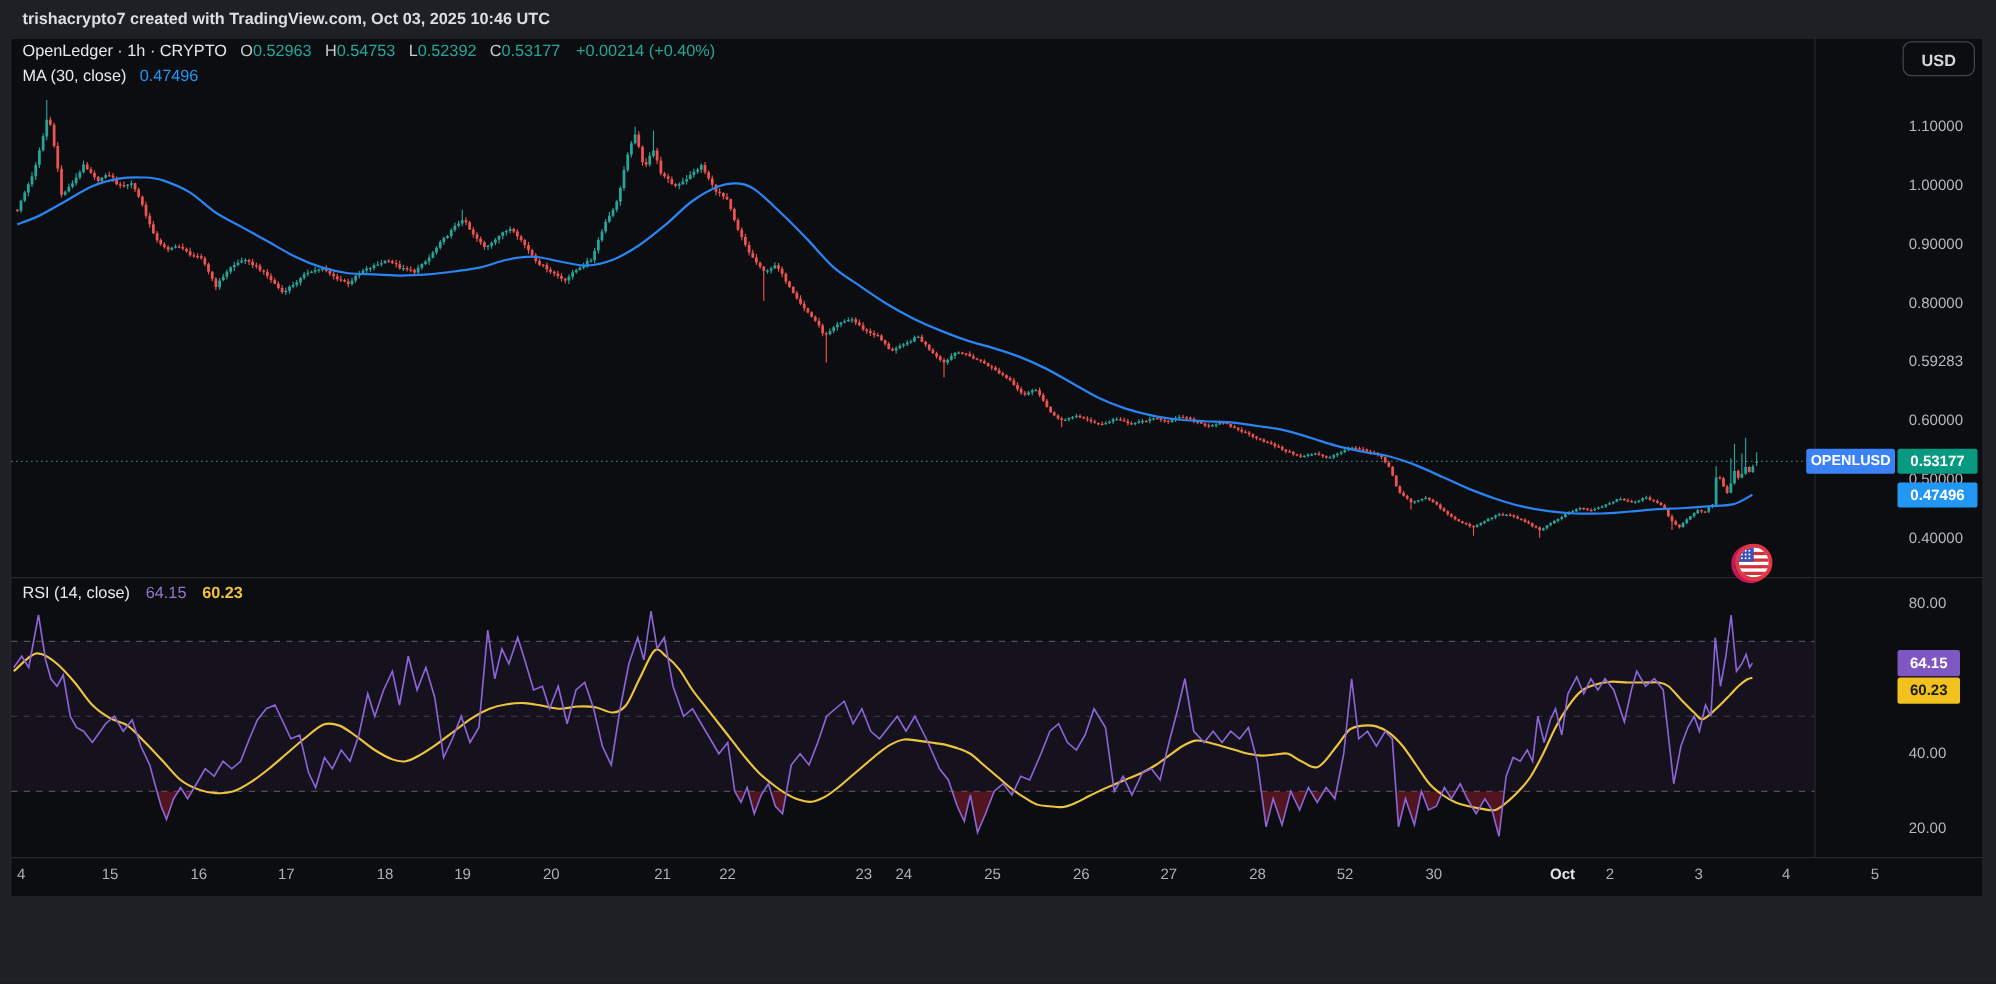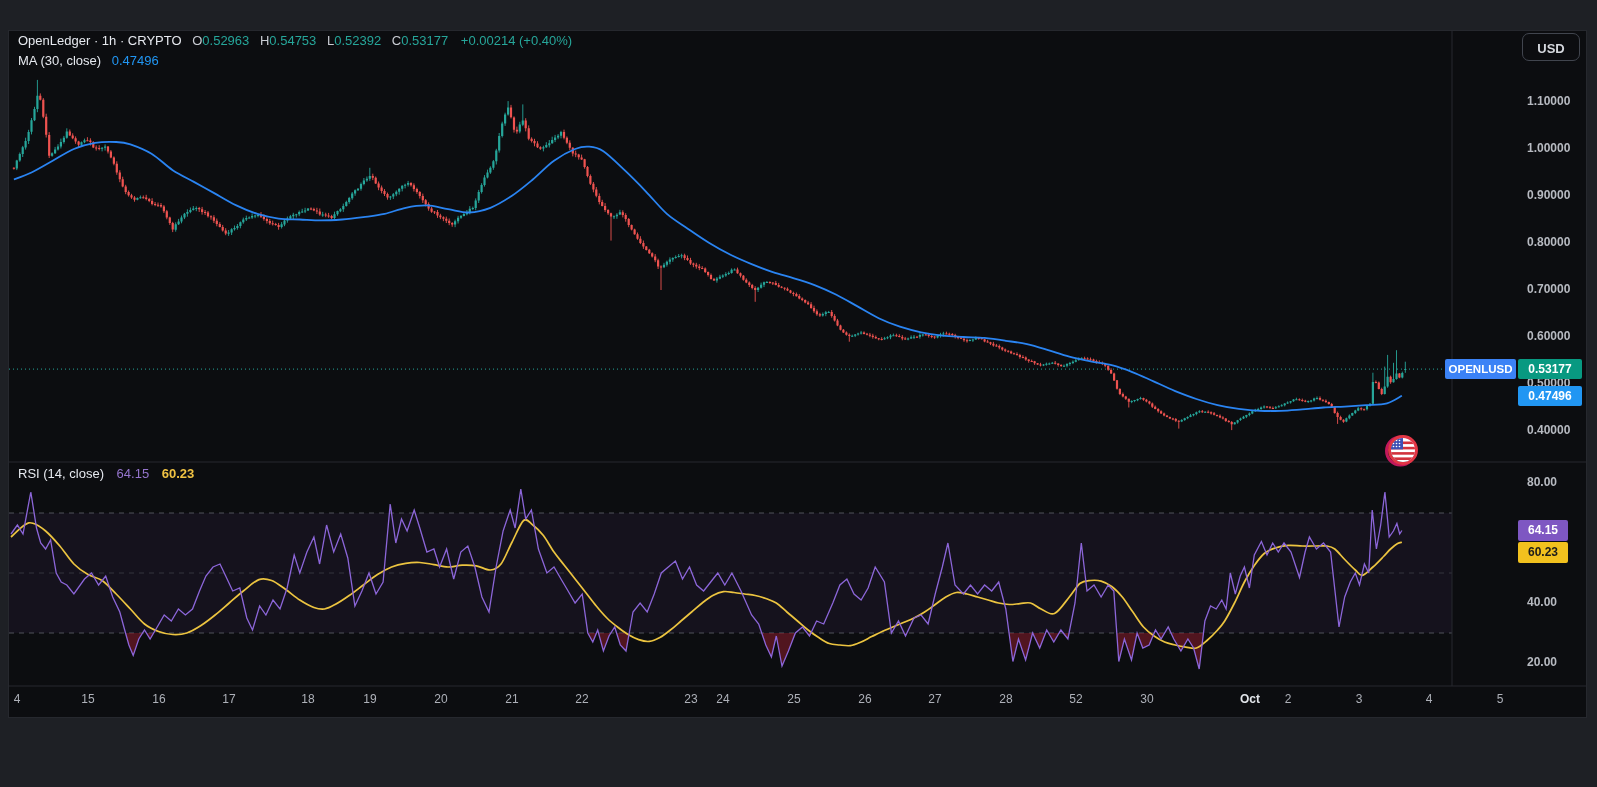--- a/index.html
+++ b/index.html
@@ -13,31 +13,34 @@
   #usd-btn{left:1522px;top:33px;width:58px;height:28px;border:1px solid #41454e;border-radius:7px;
            color:#d5d8de;font-size:13px;font-weight:700;text-align:center;line-height:28px;background:transparent;cursor:pointer;}
   .legend-row{white-space:nowrap;font-size:13px;color:#e6e9ef;}
   .legend-row span{display:inline-block;}
   .lt{color:#e6e9ef;font-weight:400;}
   .lk{color:#c9ccd3;margin-left:7px;}
   .lv-up{color:#26a69a;}
   .lv-ma{color:#2196f3;margin-left:7px;}
   .lv-rsi{color:#9575cd;margin-left:9px;}
   .lv-rsima{color:#f0c243;margin-left:9px;font-weight:700;}
-  .tick{position:absolute;left:1527px;font-size:12px;color:#b7bac1;font-weight:bold;}
+  .tick{position:absolute;left:1527px;font-size:12px;color:#b7bac1;}
   .tlabel{position:absolute;top:692px;font-size:12px;color:#aeb1b9;transform:translateX(-50%);}
   .tlabel.bold{font-weight:700;color:#e2e5ea;margin-left:32px;}
   .badge{position:absolute;font-size:12px;font-weight:700;color:#fff;text-align:center;border-radius:2px;}
   #footer{left:0;top:718px;width:1597px;height:69px;background:#1e2025;}
 </style>
 </head>
 <body>
 
 <div id="app">
 
+  <div id="topbar" class="abs">
+    <div id="attribution" class="abs">trishacrypto7 created with TradingView.com, Oct 03, 2025 10:46 UTC</div>
+  </div>
 
   <div id="panel" class="abs"></div>
 
   <svg id="chart-svg" class="abs" width="1597" height="787" viewBox="0 0 1597 787">
 <defs>
  <clipPath id="cpPrice">
           <rect x="9" y="31" width="1443" height="430"></rect>
         </clipPath>
  <clipPath id="cpRsi">
           <rect x="9" y="463" width="1443" height="222"></rect>
@@ -92,39 +95,39 @@
     <span class="lv-rsima">60.23</span>
   </div>
 
   <button id="usd-btn" class="abs">USD</button>
 
   <div id="price-ticks">
       <div class="tick" style="top:94px">1.10000</div>
       <div class="tick" style="top:141px">1.00000</div>
       <div class="tick" style="top:188px">0.90000</div>
       <div class="tick" style="top:235px">0.80000</div>
-      <div class="tick" style="top:282px">0.70000</div>
+      <div class="tick" style="top:282px">0.59283</div>
       <div class="tick" style="top:329px">0.60000</div>
       <div class="tick" style="top:376px">0.50000</div>
       <div class="tick" style="top:423px">0.40000</div>
     </div>
   <div id="rsi-ticks">
       <div class="tick" style="top:475px">80.00</div>
       <div class="tick" style="top:595px">40.00</div>
       <div class="tick" style="top:655px">20.00</div>
     </div>
   <div id="time-ticks">
       <div class="tlabel" style="left:17px">4</div>
       <div class="tlabel" style="left:88px">15</div>
       <div class="tlabel" style="left:159px">16</div>
       <div class="tlabel" style="left:229px">17</div>
       <div class="tlabel" style="left:308px">18</div>
       <div class="tlabel" style="left:370px">19</div>
       <div class="tlabel" style="left:441px">20</div>
-      <div class="tlabel" style="left:512px">21</div>
+      <div class="tlabel" style="left:530px">21</div>
       <div class="tlabel" style="left:582px">22</div>
       <div class="tlabel" style="left:691px">23</div>
       <div class="tlabel" style="left:723px">24</div>
       <div class="tlabel" style="left:794px">25</div>
       <div class="tlabel" style="left:865px">26</div>
       <div class="tlabel" style="left:935px">27</div>
       <div class="tlabel" style="left:1006px">28</div>
       <div class="tlabel" style="left:1076px">52</div>
       <div class="tlabel" style="left:1147px">30</div>
       <div class="tlabel bold" style="left:1218px">Oct</div>

